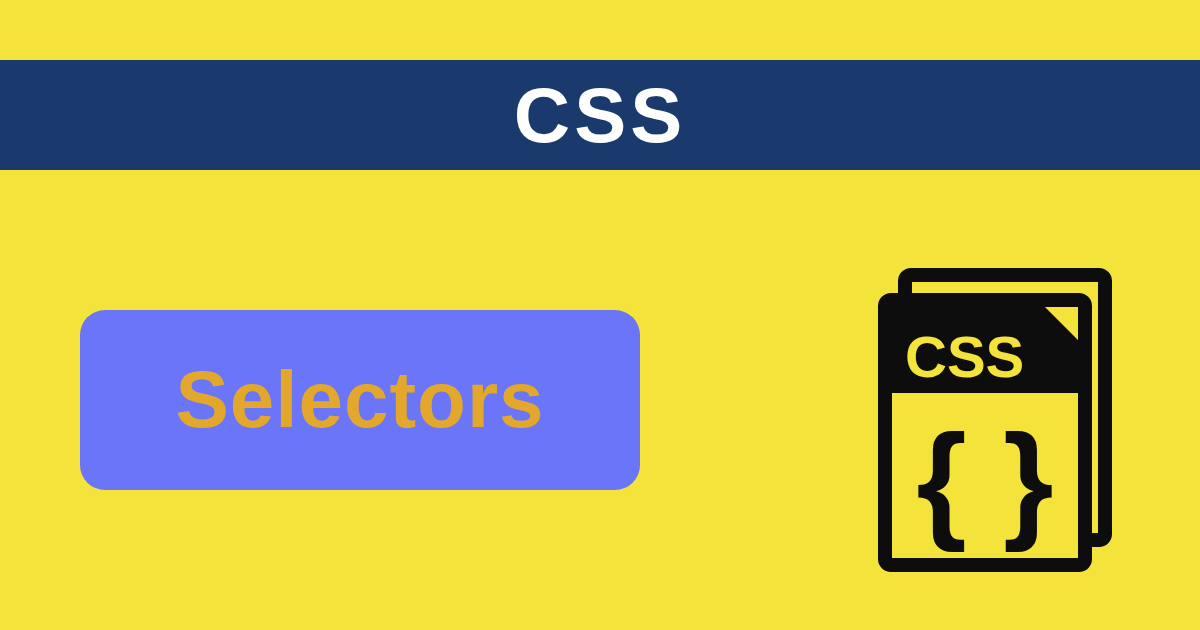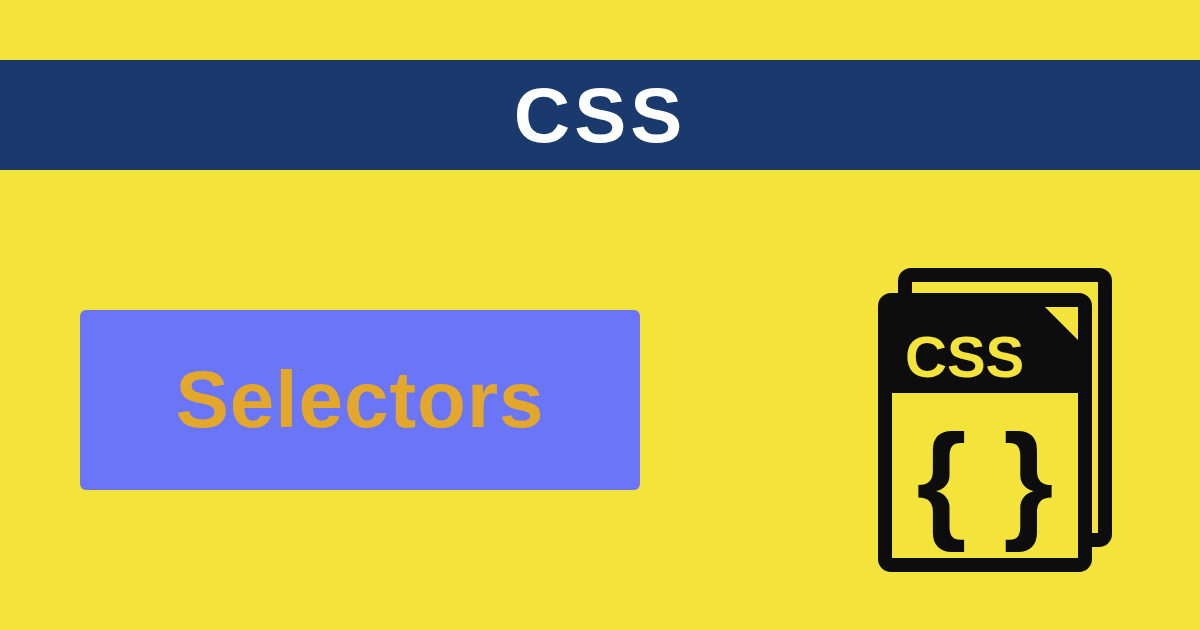--- a/index.html
+++ b/index.html
@@ -26,21 +26,21 @@
     font-weight: 900;
     letter-spacing: 4px;
   }
   .pill {
     position: absolute;
     left: 80px;
     top: 310px;
     width: 560px;
     height: 180px;
     background: #6b75f8;
-    border-radius: 6px;
+    border-radius: 25px;
     display: flex;
     align-items: center;
     justify-content: center;
   }
   .pill-text {
     color: #e3a82b;
     font-size: 80px;
     font-weight: 900;
     letter-spacing: 1px;
   }

